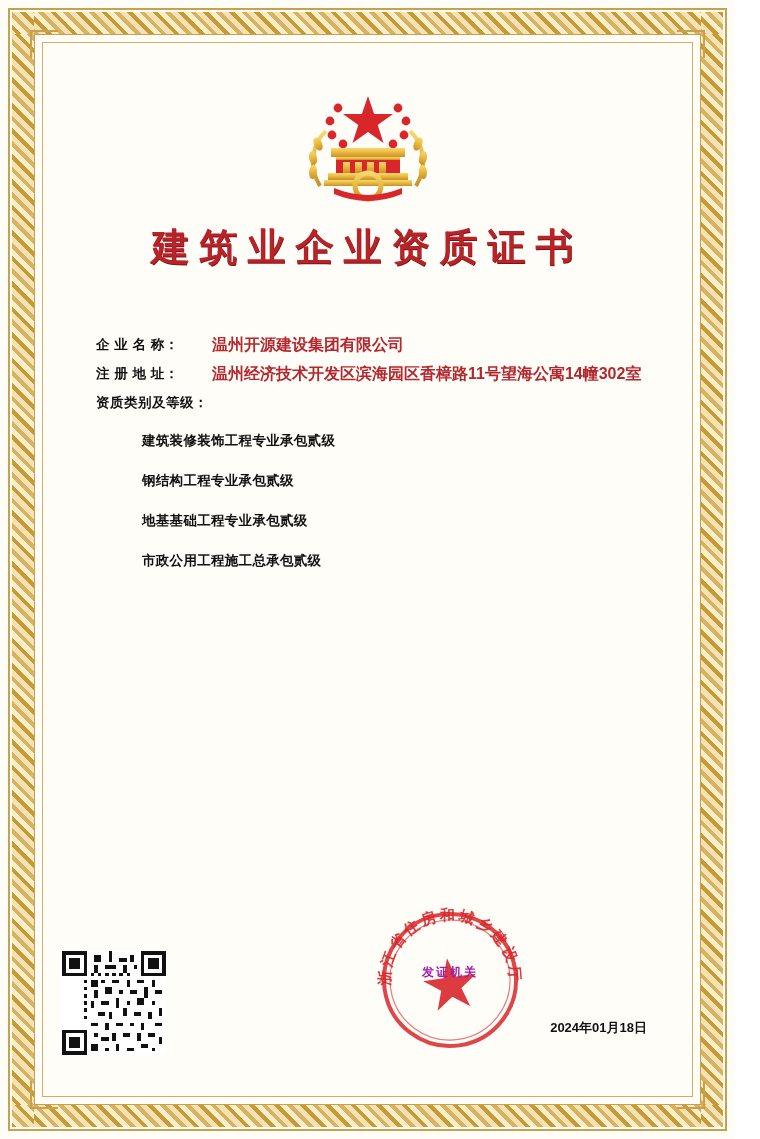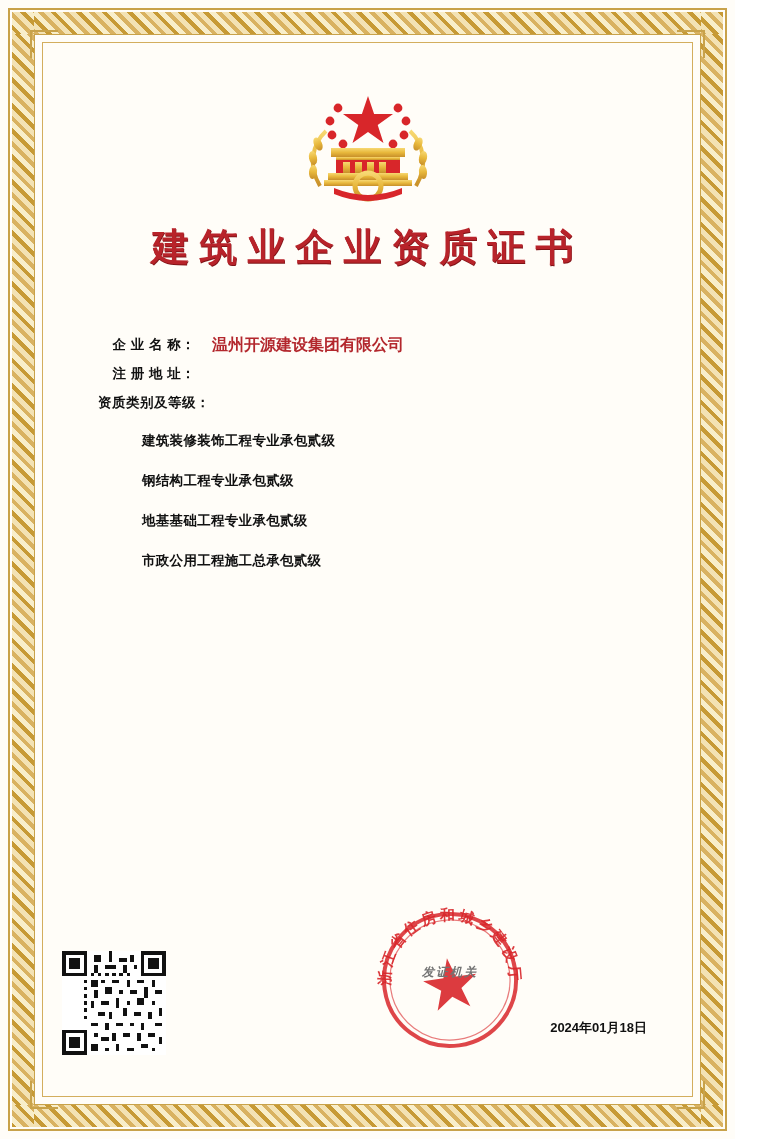--- a/index.html
+++ b/index.html
@@ -106,21 +106,20 @@
     min-height: 20px;
   }
   .label {
     width: 116px;
     flex: 0 0 116px;
     font-size: 13.5px;
     font-weight: bold;
     letter-spacing: 0.5px;
     color: #111;
     white-space: nowrap;
-    text-align: center;
   }
   .value {
     flex: 1;
     font-size: 16px;
     font-weight: bold;
     color: #111;
     line-height: 17px;
   }
   .value.red { color: #b3272d; }
 
@@ -158,24 +157,23 @@
     top: 900px;
     width: 160px;
     height: 160px;
   }
   .seal-text-center {
     position: absolute;
     left: 0; right: 0;
     top: 64px;
     text-align: center;
     font-size: 12px;
-    color: #737373;
+    color: #a21caf;
     font-weight: bold;
     letter-spacing: 2px;
-    font-style: italic;
   }
 
   
   .issue-date {
     position: absolute;
     right: 88px;
     bottom: 102px;
     font-size: 13px;
     font-weight: bold;
     color: #111;
@@ -252,20 +250,21 @@
 
   <div class="fields">
 
     <div class="row">
       <div class="label">企 业 名 称：</div>
       <div class="value red">温州开源建设集团有限公司</div>
     </div>
 
     <div class="row">
       <div class="label">注 册 地 址：</div>
+      <div class="value red">温州经济技术开发区滨海园区香樟路11号望海公寓14幢302室</div>
     </div>
 
     <div class="two-col">
     </div>
 
     <div class="row">
       <div class="label">资质类别及等级：</div>
     </div>
 
     <div class="qual-list">

